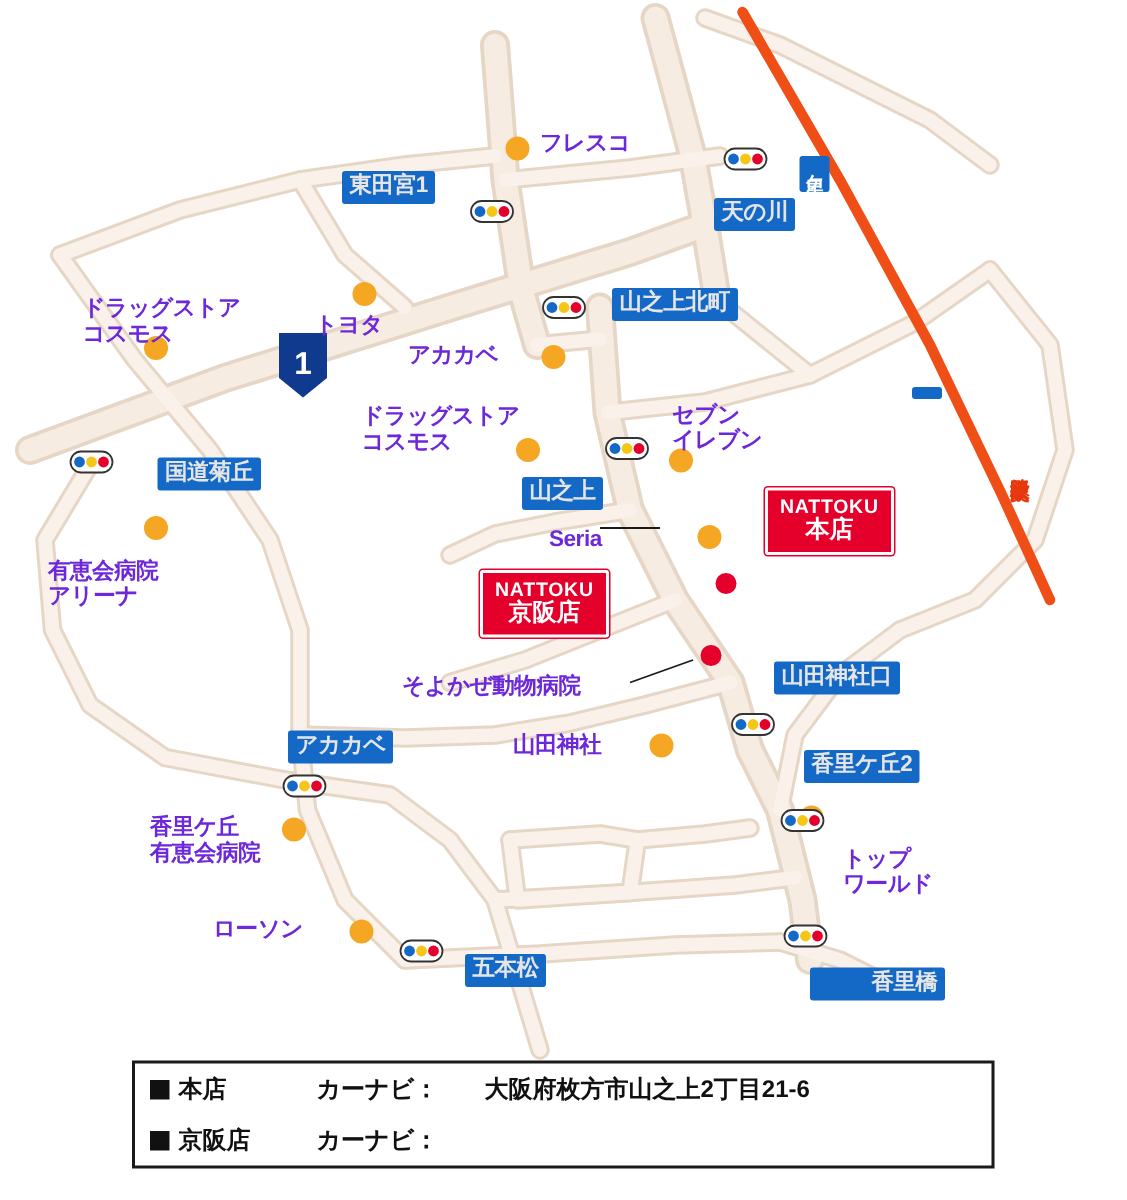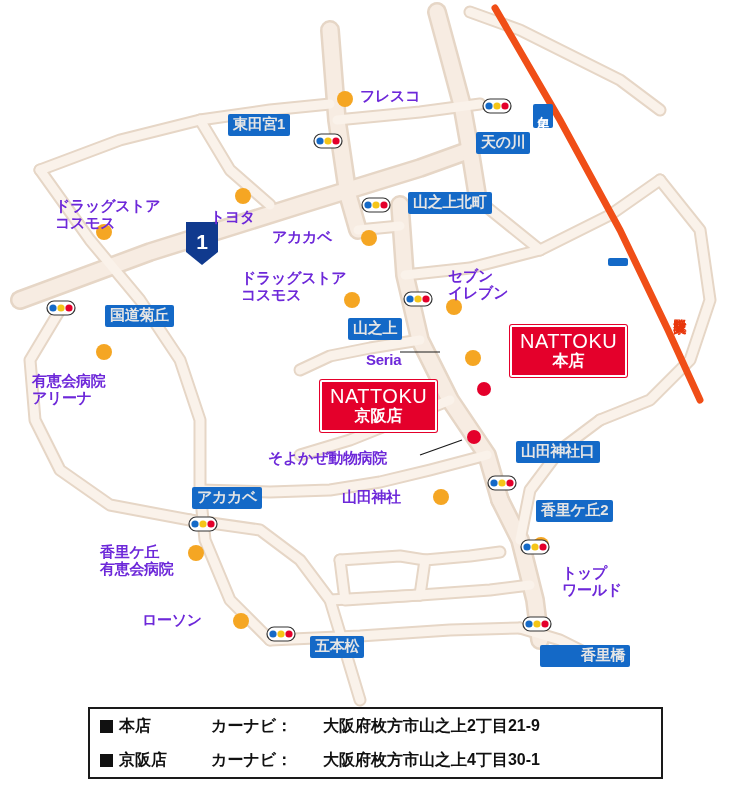--- a/index.html
+++ b/index.html
@@ -46,21 +46,21 @@
   .nattoku{
     position:absolute;
     background:#e4002b;
     color:#ffffff;
     border:2px solid #ffffff;
     box-shadow:0 0 0 1px #e4002b;
     text-align:center;
     padding:4px 8px 5px 8px;
     border-radius:2px;
   }
-  .nattoku .n1{font-size:20px;font-weight:400;letter-spacing:0.5px;line-height:1.05;text-align:right;}
+  .nattoku .n1{font-size:13px;font-weight:700;letter-spacing:0.5px;line-height:1.05;text-align:right;}
   .nattoku .n2{font-size:16px;font-weight:700;line-height:1.15;}
   .legend{
     position:absolute;
     left:88px;top:707px;
     width:575px;height:72px;
     border:2px solid #1a1a1a;
     background:#ffffff;
     box-sizing:border-box;
   }
   .legend-row{
@@ -310,21 +310,20 @@
 <div class="lbl station-blue" style="left:533px;top:104px;">星ヶ丘駅</div>
 <div class="lbl station-blue" style="left:608px;top:258px;">村野駅</div>
 
 <div class="lbl rail-name" style="left:672px;top:310px;">京阪交野線</div>
 
 <div class="legend">
   <div class="legend-row">
     <span class="legend-sq"></span>
     <span class="legend-name">本店</span>
     <span class="legend-nav">カーナビ：</span>
-    <span class="legend-addr">大阪府枚方市山之上2丁目21-9</span>
+    <span class="legend-addr">大阪府枚方市山之上2丁目21-6</span>
   </div>
   <div class="legend-row">
     <span class="legend-sq"></span>
     <span class="legend-name">京阪店</span>
     <span class="legend-nav">カーナビ：</span>
-    <span class="legend-addr">大阪府枚方市山之上4丁目30-1</span>
   </div>
 </div>
 
 </body></html>

